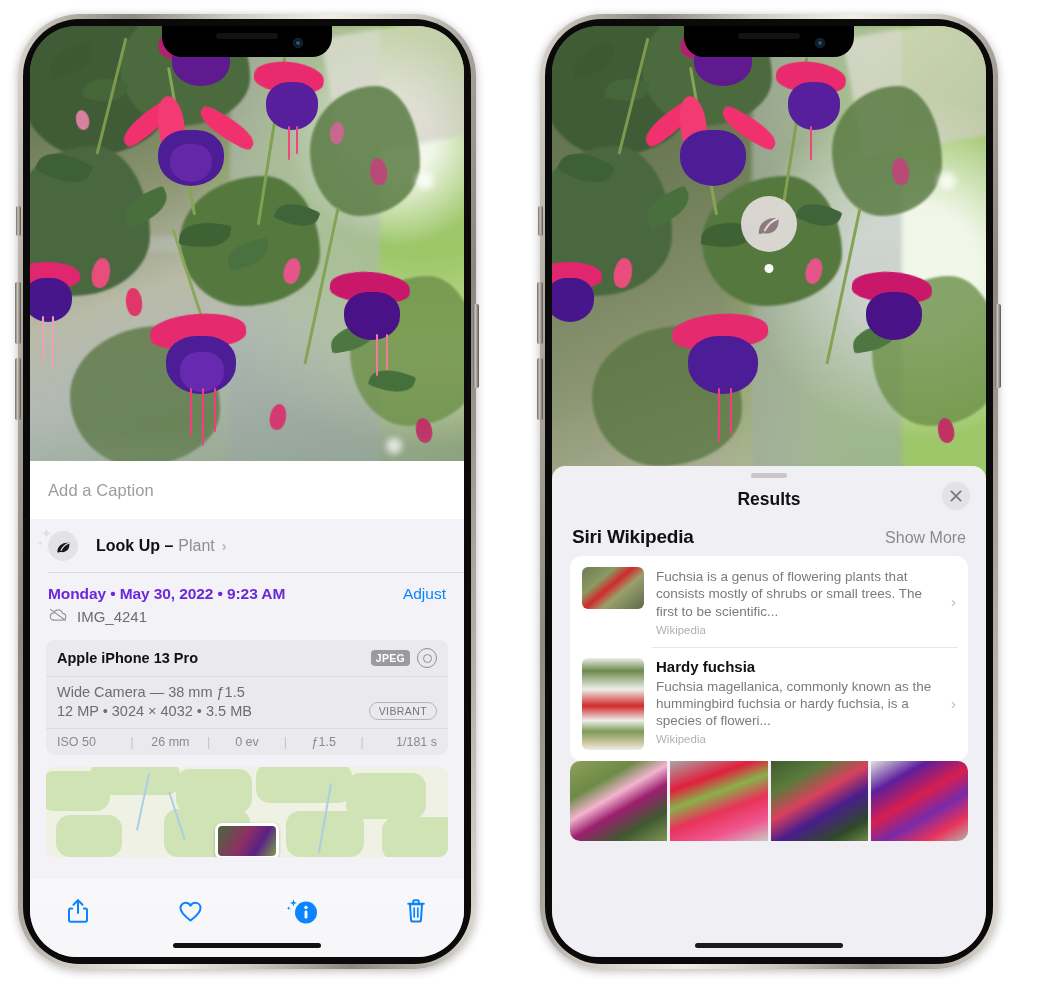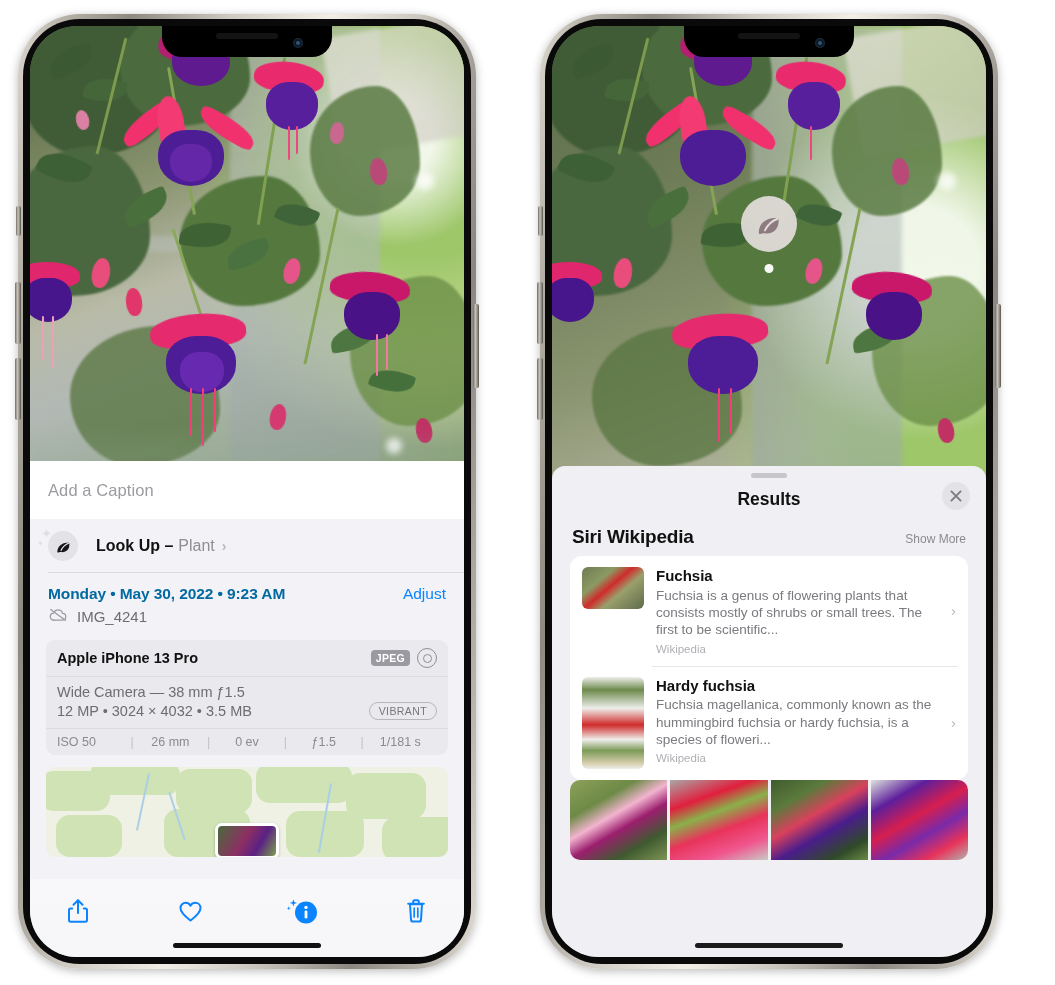--- a/index.html
+++ b/index.html
@@ -78,21 +78,21 @@
   .leaf-badge{width:30px;height:30px;border-radius:50%;background:#e2e2e7;
       display:flex;align-items:center;justify-content:center;position:relative;}
   .spark{position:absolute;color:#dfdfe4;font-size:11px;line-height:1;}
   .lookup-text{margin-left:18px;font-size:16px;font-weight:700;color:#111;
       display:flex;align-items:center;gap:5px;}
   .lookup-sub{font-weight:400;color:#8e8e93;}
   .chev-sm{color:#b9b9be;font-size:14px;margin-left:2px;}
 
   .date-row{padding:12px 18px 0 18px;display:flex;justify-content:space-between;
       align-items:flex-start;}
-  .date-main{font-size:15.5px;font-weight:700;color:#0369a1;letter-spacing:-.1px;}
+  .date-main{font-size:15.5px;font-weight:700;color:#6d28d9;letter-spacing:-.1px;}
   .adjust{font-size:15.5px;color:#0a84ff;}
   .file-row{display:flex;align-items:center;gap:9px;padding:4px 18px 10px 18px;}
   .file-name{font-size:15px;color:#6d6d72;}
 
   .meta-card{margin:4px 16px 0 16px;background:#e9e9ee;border-radius:9px;
       overflow:hidden;font-size:14px;}
   .meta-head{display:flex;align-items:center;justify-content:space-between;
       padding:8px 11px;border-bottom:1px solid #dcdce1;}
   .meta-dev{font-weight:700;color:#111;font-size:14.5px;}
   .meta-tags{display:flex;align-items:center;gap:7px;}
@@ -103,21 +103,21 @@
   .lens-ico i{width:7px;height:7px;border-radius:50%;border:1.4px solid #8e8e93;display:block;}
   .meta-body{padding:7px 11px 8px 11px;border-bottom:1px solid #dcdce1;}
   .meta-l1{color:#6d6d72;font-size:14.5px;}
   .meta-l2row{display:flex;align-items:center;justify-content:space-between;margin-top:2px;}
   .meta-l2{color:#6d6d72;font-size:14.5px;}
   .tag-vib{border:1px solid #b6b6bb;color:#76767b;font-size:10.5px;
       padding:2px 9px;border-radius:9px;letter-spacing:.4px;}
   .meta-exif{display:flex;align-items:center;padding:6px 11px;color:#8a8a8f;font-size:12.5px;}
   .meta-exif span{flex:1;text-align:center;}
   .meta-exif span:first-child{text-align:left;}
-  .meta-exif span:last-child{text-align:center;}
+  .meta-exif span:last-child{text-align:right;}
   .meta-exif .sep{flex:0 0 auto;color:#c3c3c8;}
 
   .map-card{margin:12px 16px 0 16px;height:90px;border-radius:9px;overflow:hidden;
       position:relative;
       background:linear-gradient(0deg,#eef1e3,#eef1e3);}
   .mg{position:absolute;background:#cfe3b4;border-radius:14px;filter:blur(.3px);}
   .mroad{position:absolute;background:#a9cfe6;}
   .mpin{position:absolute;left:50%;transform:translateX(-50%);bottom:-2px;
       width:58px;height:30px;border-radius:7px;border:3px solid #fff;overflow:hidden;
       box-shadow:0 1px 3px rgba(0,0,0,.25);}
@@ -136,21 +136,21 @@
       margin:7px auto 0 auto;}
   .res-head{position:relative;height:42px;display:flex;align-items:center;
       justify-content:center;}
   .res-title{font-size:17.5px;font-weight:700;color:#111;}
   .close-btn{position:absolute;right:16px;top:4px;width:28px;height:28px;border-radius:50%;
       background:#e2e2e7;display:flex;align-items:center;justify-content:center;}
 
   .sec-head{display:flex;align-items:baseline;justify-content:space-between;
       padding:6px 20px 8px 20px;}
   .sec-title{font-size:19px;font-weight:700;color:#111;letter-spacing:-.2px;}
-  .sec-more{font-size:12px;color:#8a8a8f;}
+  .sec-more{font-size:16px;color:#8a8a8f;}
 
   .know-card{margin:0 18px;background:#fff;border-radius:12px;overflow:hidden;}
   .know-row{display:flex;padding:11px 12px;position:relative;align-items:flex-start;}
   .know-row + .know-row:before{content:"";position:absolute;left:82px;right:10px;top:0;
       height:1px;background:#e6e6ea;}
   .kthumb{flex:0 0 auto;border-radius:6px;overflow:hidden;position:relative;
       background:#d8d8d4;}
   .kthumb.land{width:62px;height:42px;}
   .kthumb.port{width:62px;height:92px;background:#eeeeea;}
   .ktext{flex:1;padding-left:12px;padding-right:14px;min-width:0;}
@@ -463,21 +463,20 @@
       <div class="sec-head">
         <span class="sec-title">Siri Wikipedia</span>
         <span class="sec-more">Show More</span>
       </div>
 
       <div class="know-card">
 
         <div class="know-row">
           <span class="kthumb land" style="background:linear-gradient(140deg,#6f7a54 0%,#8b9a63 30%,#cf2b2b 46%,#9aa06c 62%,#5e6a4a 100%);"></span>
           <span class="ktext">
-            <span class="ktitle" style="display:block;">Fuchsia</span>
             <span class="kdesc" style="display:block;">Fuchsia is a genus of flowering plants that consists mostly of shrubs or small trees. The first to be scientific...</span>
             <span class="ksrc" style="display:block;">Wikipedia</span>
           </span>
           <span class="kchev">›</span>
         </div>
 
         <div class="know-row">
           <span class="kthumb port" style="background:linear-gradient(180deg,#eeeeea 0%,#6d8a4c 14%,#eeeeea 34%,#cf2b2b 52%,#eeeeea 68%,#7d9a58 80%,#d8cfae 94%,#eeeeea 100%);"></span>
           <span class="ktext">
             <span class="ktitle" style="display:block;">Hardy fuchsia</span>

